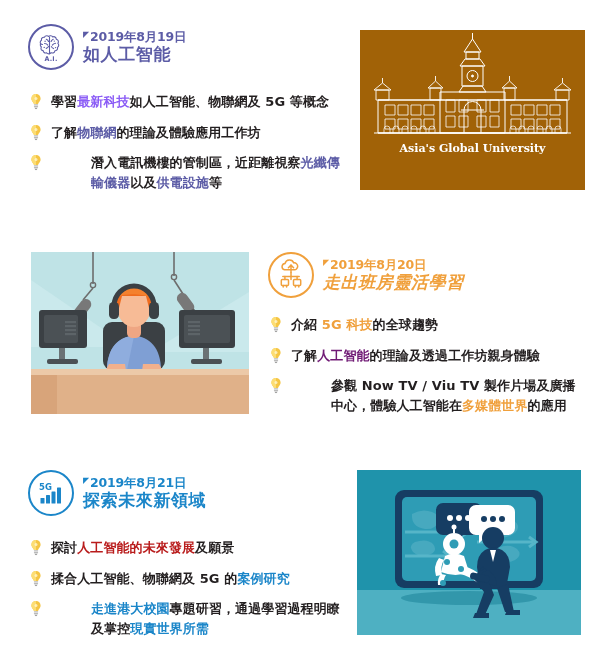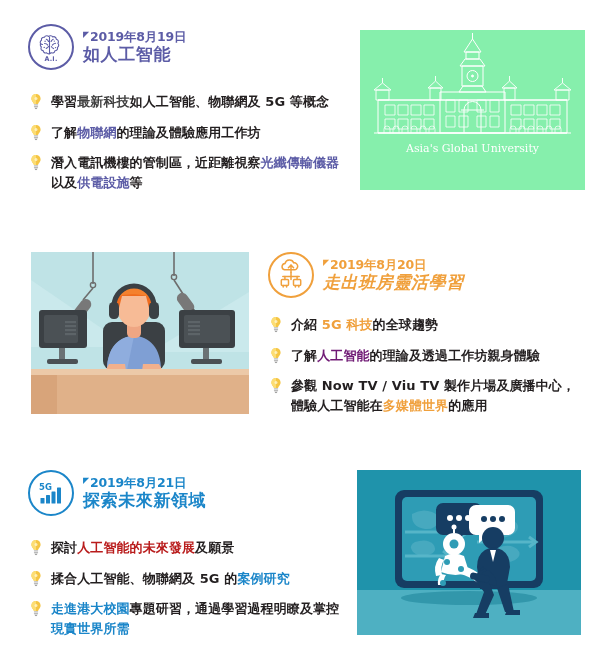--- a/index.html
+++ b/index.html
@@ -73,21 +73,21 @@
 
   
   .bullets {
     margin-top: 16px;
   }
   .bullet {
     display: flex;
     align-items: flex-start;
     margin-bottom: 11px;
   }
-  .bullet:last-child { margin-bottom: 0; }
+  .bullet:last-child { margin-bottom: 0; gap: 40px; }
 
   .bulb {
     flex: 0 0 16px;
     width: 16px;
     height: 17px;
     margin-right: 7px;
     margin-top: 1px;
   }
   .bulb svg { display: block; }
 
@@ -143,21 +143,21 @@
         <svg width="16" height="17" viewBox="0 0 16 17" aria-hidden="true">
           <path d="M8 1.1c-2.7 0-4.6 2-4.6 4.5 0 1.7.9 2.7 1.6 3.6.5.6.8 1.1.9 1.8h4.2c.1-.7.4-1.2.9-1.8.7-.9 1.6-1.9 1.6-3.6 0-2.5-1.9-4.5-4.6-4.5z" fill="#f5c544"></path>
           <path d="M8 1.1c-2.7 0-4.6 2-4.6 4.5 0 1.7.9 2.7 1.6 3.6.5.6.8 1.1.9 1.8h2.1z" fill="#fcdd74"></path>
           <rect x="5.9" y="11.3" width="4.2" height="1.25" rx="0.5" fill="#b9b9b9"></rect>
           <rect x="5.9" y="13" width="4.2" height="1.25" rx="0.5" fill="#b9b9b9"></rect>
           <path d="M6.6 14.8h2.8c-.2.9-.8 1.4-1.4 1.4s-1.2-.5-1.4-1.4z" fill="#9a9a9a"></path>
           <circle cx="8" cy="5.4" r="1.5" fill="#fff8d8" opacity="0.75"></circle>
         </svg>
       </span>
       <span class="btext">
-        <span>學習</span><span style="color:#404040;">最新科技</span><span>如人工智能、物聯網及 5G 等概念</span>
+        <span>學習</span><span style="color:#8b5cf6;">最新科技</span><span>如人工智能、物聯網及 5G 等概念</span>
       </span>
     </div>
 
     <div class="bullet">
       <span class="bulb">
         <svg width="16" height="17" viewBox="0 0 16 17" aria-hidden="true">
           <path d="M8 1.1c-2.7 0-4.6 2-4.6 4.5 0 1.7.9 2.7 1.6 3.6.5.6.8 1.1.9 1.8h4.2c.1-.7.4-1.2.9-1.8.7-.9 1.6-1.9 1.6-3.6 0-2.5-1.9-4.5-4.6-4.5z" fill="#f5c544"></path>
           <path d="M8 1.1c-2.7 0-4.6 2-4.6 4.5 0 1.7.9 2.7 1.6 3.6.5.6.8 1.1.9 1.8h2.1z" fill="#fcdd74"></path>
           <rect x="5.9" y="11.3" width="4.2" height="1.25" rx="0.5" fill="#b9b9b9"></rect>
           <rect x="5.9" y="13" width="4.2" height="1.25" rx="0.5" fill="#b9b9b9"></rect>
@@ -181,21 +181,21 @@
           <circle cx="8" cy="5.4" r="1.5" fill="#fff8d8" opacity="0.75"></circle>
         </svg>
       </span>
       <span class="btext" style="max-width:292px; display:inline-block;">
         <span>潛入電訊機樓的管制區，近距離視察</span><span style="color:#5c5ca6;">光纖傳輸儀器</span><span>以及</span><span style="color:#5c5ca6;">供電設施</span><span>等</span>
       </span>
     </div>
   </div>
 </div>
 
-<div class="illus" style="left:360px; top:30px; width:225px; height:160px; background:#86efac;">
+<div class="illus" style="left:360px; top:30px; width:225px; height:160px; background:#a16207;font-weight:bold;">
   <svg width="225" height="160" viewBox="0 0 225 160" aria-hidden="true">
     <g fill="none" stroke="#ffffff" stroke-width="1" stroke-linejoin="round">
 
       <rect x="18" y="70" width="189" height="33"></rect>
       <line x1="18" y1="70" x2="207" y2="70"></line>
       <line x1="18" y1="103" x2="207" y2="103"></line>
 
       <g stroke-width="0.8">
         <rect x="25" y="75" width="10" height="10"></rect>
           <rect x="38" y="75" width="10" height="10"></rect>

